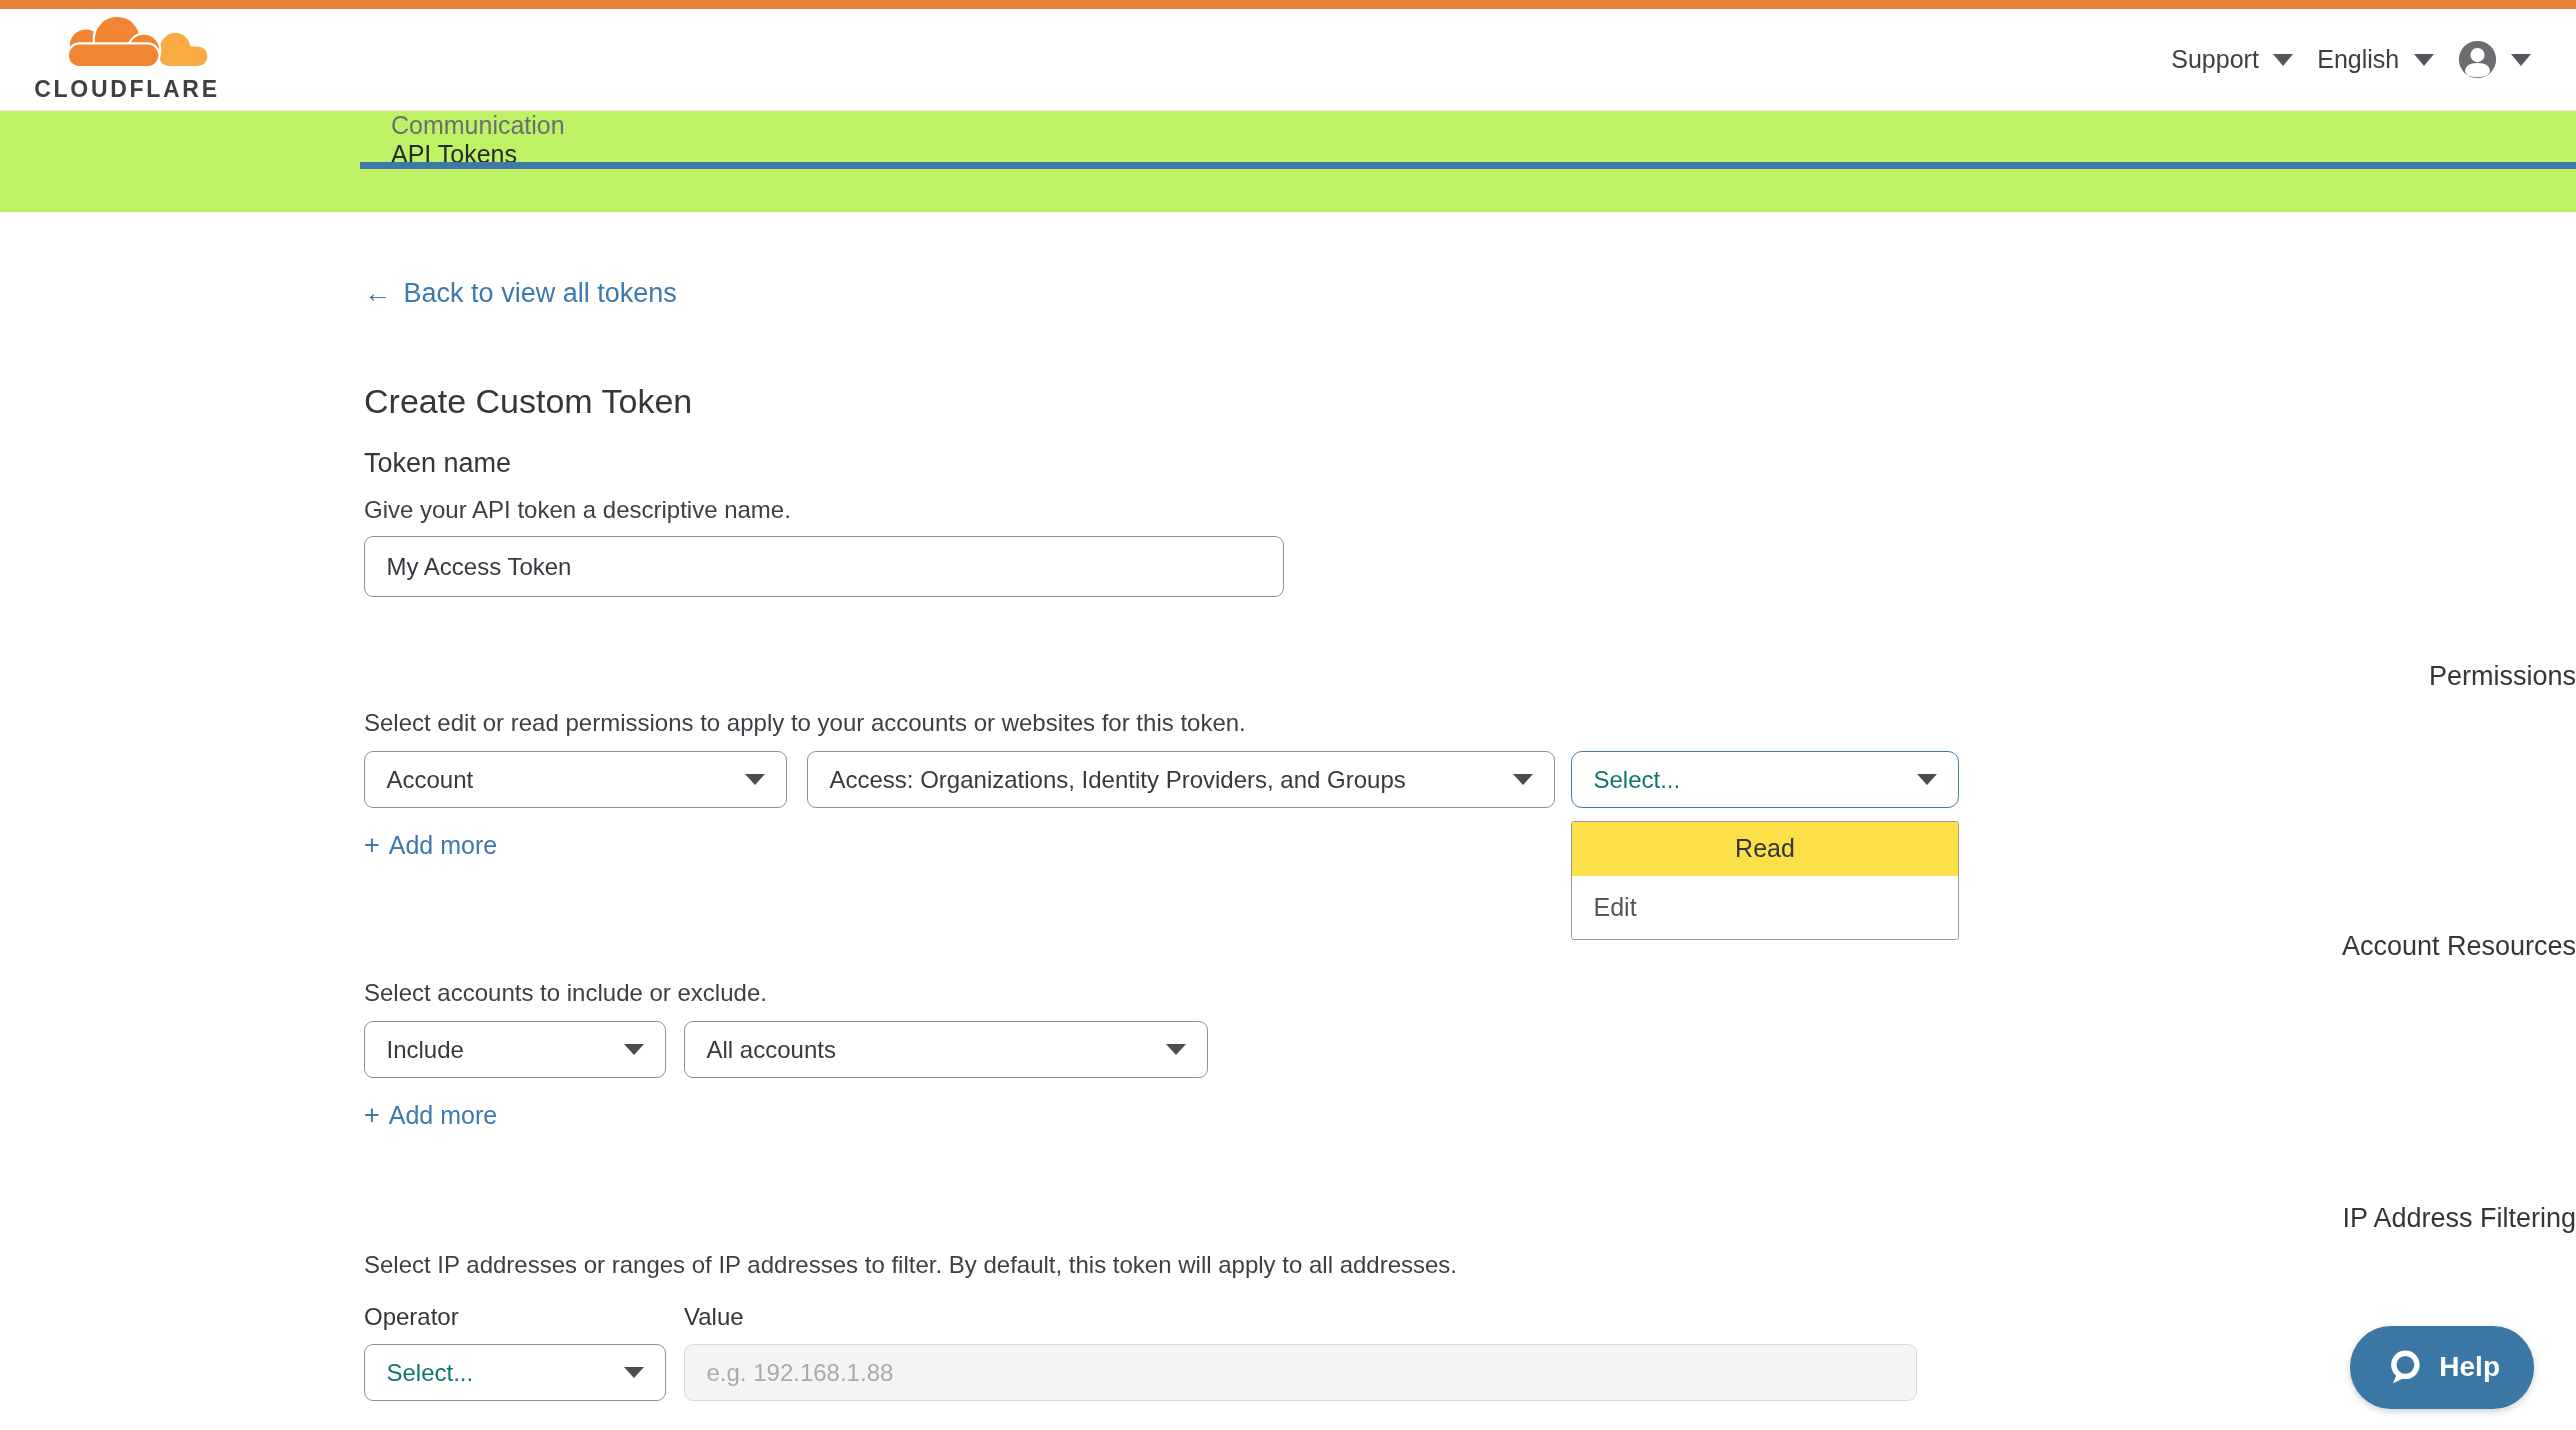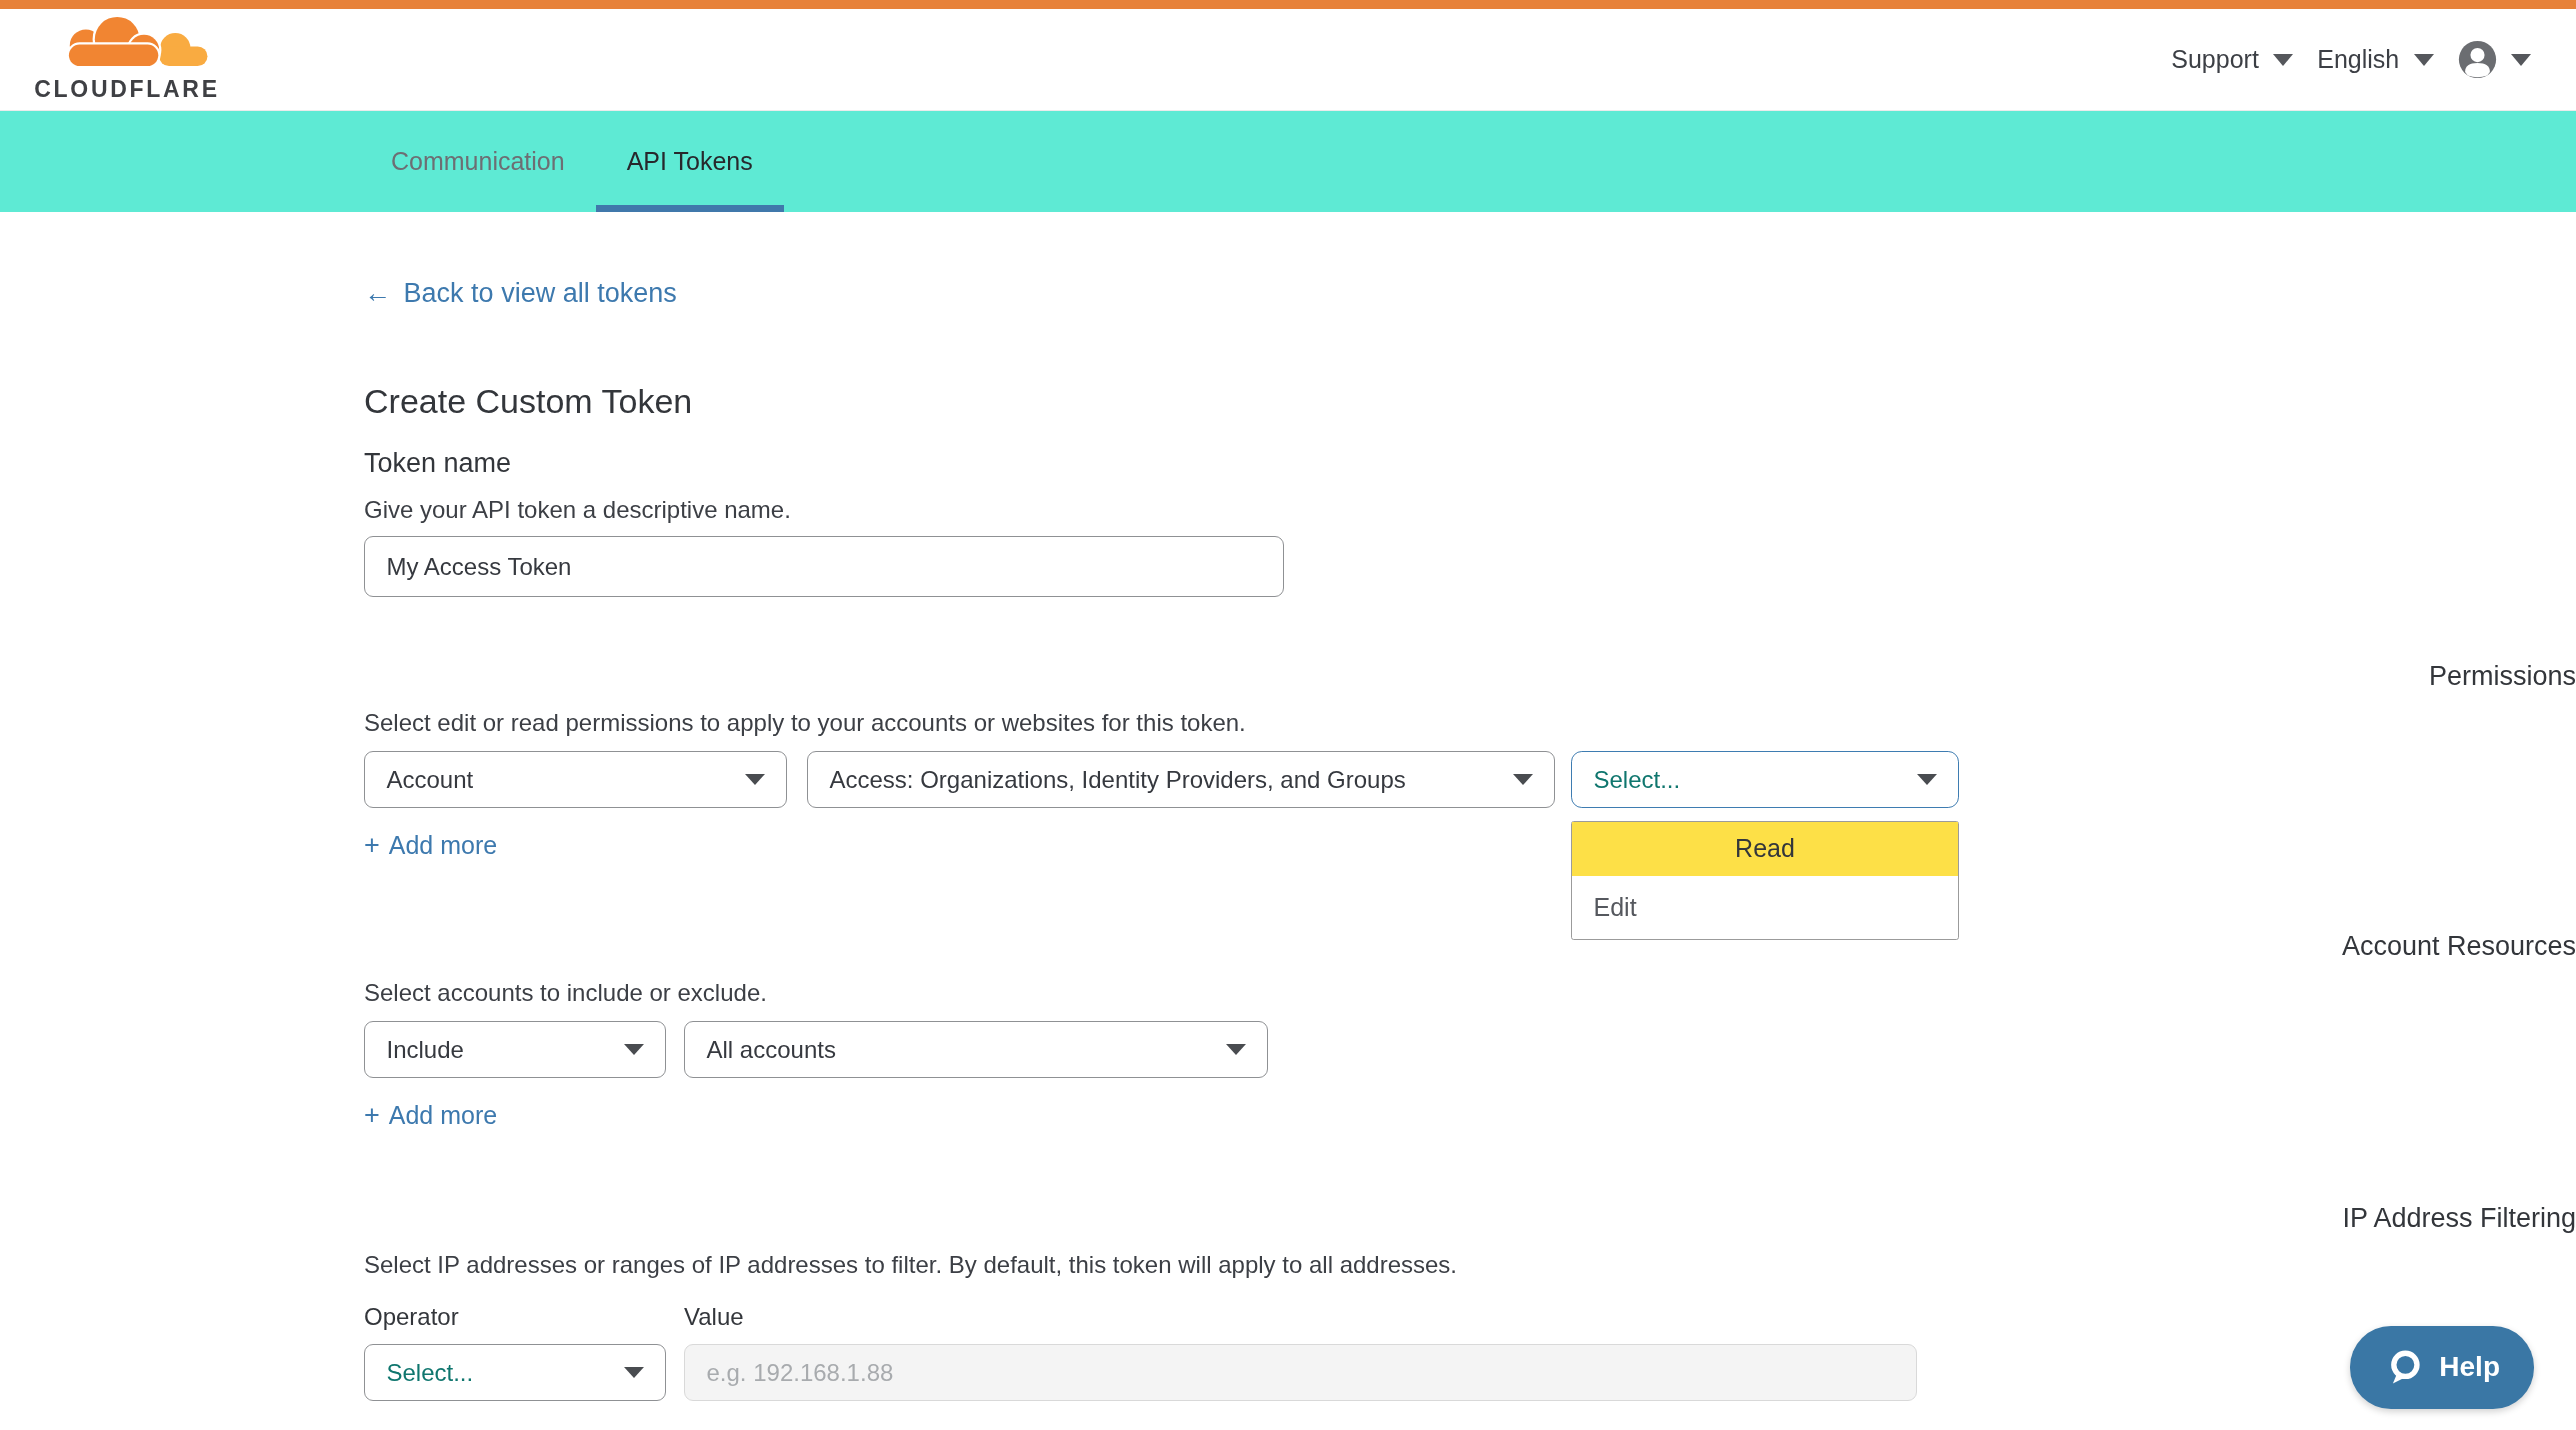--- a/index.html
+++ b/index.html
@@ -16,21 +16,21 @@
   .logo { display: flex; flex-direction: column; align-items: center; cursor: pointer; }
   .logo-text { font-size: 23px; font-weight: bold; letter-spacing: 2.7px; color: #3f4044; margin-top: 1.8px; }
   .header-right { display: flex; align-items: center; gap: 24px; }
   .hdr-item { display: flex; align-items: center; gap: 14.4px; background: none; border: none;
     font-family: "Liberation Sans", sans-serif; font-size: 25px; color: #3c3f45; cursor: pointer; }
   .caret { width: 0; height: 0; border-left: 10.8px solid transparent; border-right: 10.8px solid transparent;
     border-top: 12.6px solid #55575c; display: inline-block; }
   .caret.small { border-left-width: 10px; border-right-width: 10px; border-top-width: 11.7px; }
 
   
-  .tabbar { height: 101px; background: #5eead4; display: flex; padding-left: 360px; }
+  .tabbar { height: 101px; background: #bef264; display: flex; padding-left: 360px; flex-direction: column; }
   .tab { position: relative; display: flex; align-items: center; padding: 0 31px;
     font-size: 25px; color: #6d6e73; cursor: pointer; }
   .tab.active { color: #27282c; }
   .tab.active::after { content: ""; position: absolute; left: 0; right: 0; bottom: 0;
     height: 7.2px; background: #4078ab; }
 
   
   .content { padding-left: 364px; }
   .back-link { display: inline-flex; align-items: center; gap: 12.6px; margin-top: 65px;
     font-size: 27px; line-height: 32px; color: #3d79ae; text-decoration: none; cursor: pointer; }
@@ -50,21 +50,21 @@
     display: flex; align-items: center; padding: 0 21.5px; font-size: 24px; color: #36393f;
     cursor: pointer; }
   .select .caret { margin-left: auto; border-top-color: #494c50; }
   .select .ph { color: #0f766e; }
   .select.focused { border-color: #3e7cb1; border-radius: 10.8px; }
 
   .w-scope { width: 423px; margin-right: 20px; }
   .w-resource { width: 748px; margin-right: 16px; }
   .w-level { width: 388px; }
   .w-mode { width: 302px; margin-right: 18px; }
-  .w-accounts { width: 584px; }
+  .w-accounts { width: 524px; }
   .w-operator { width: 302px; margin-right: 18px; }
 
   .select-wrap { position: relative; width: 388px; }
   .menu { position: absolute; top: calc(100% + 12.6px); left: 0; width: 388px; background: #fff;
     border: 0.9px solid #9b9b9b; border-radius: 2.7px; z-index: 5; }
   .menu .option { display: flex; align-items: center; height: 63px; padding: 0 21.5px;
     font-size: 25px; color: #55585e; cursor: pointer; }
   .menu .option.highlighted { height: 54px; background: #fde047; color: #33363b; justify-content: center; }
 
   .add-more { display: inline-flex; align-items: center; gap: 9px; margin-top: 23px;

